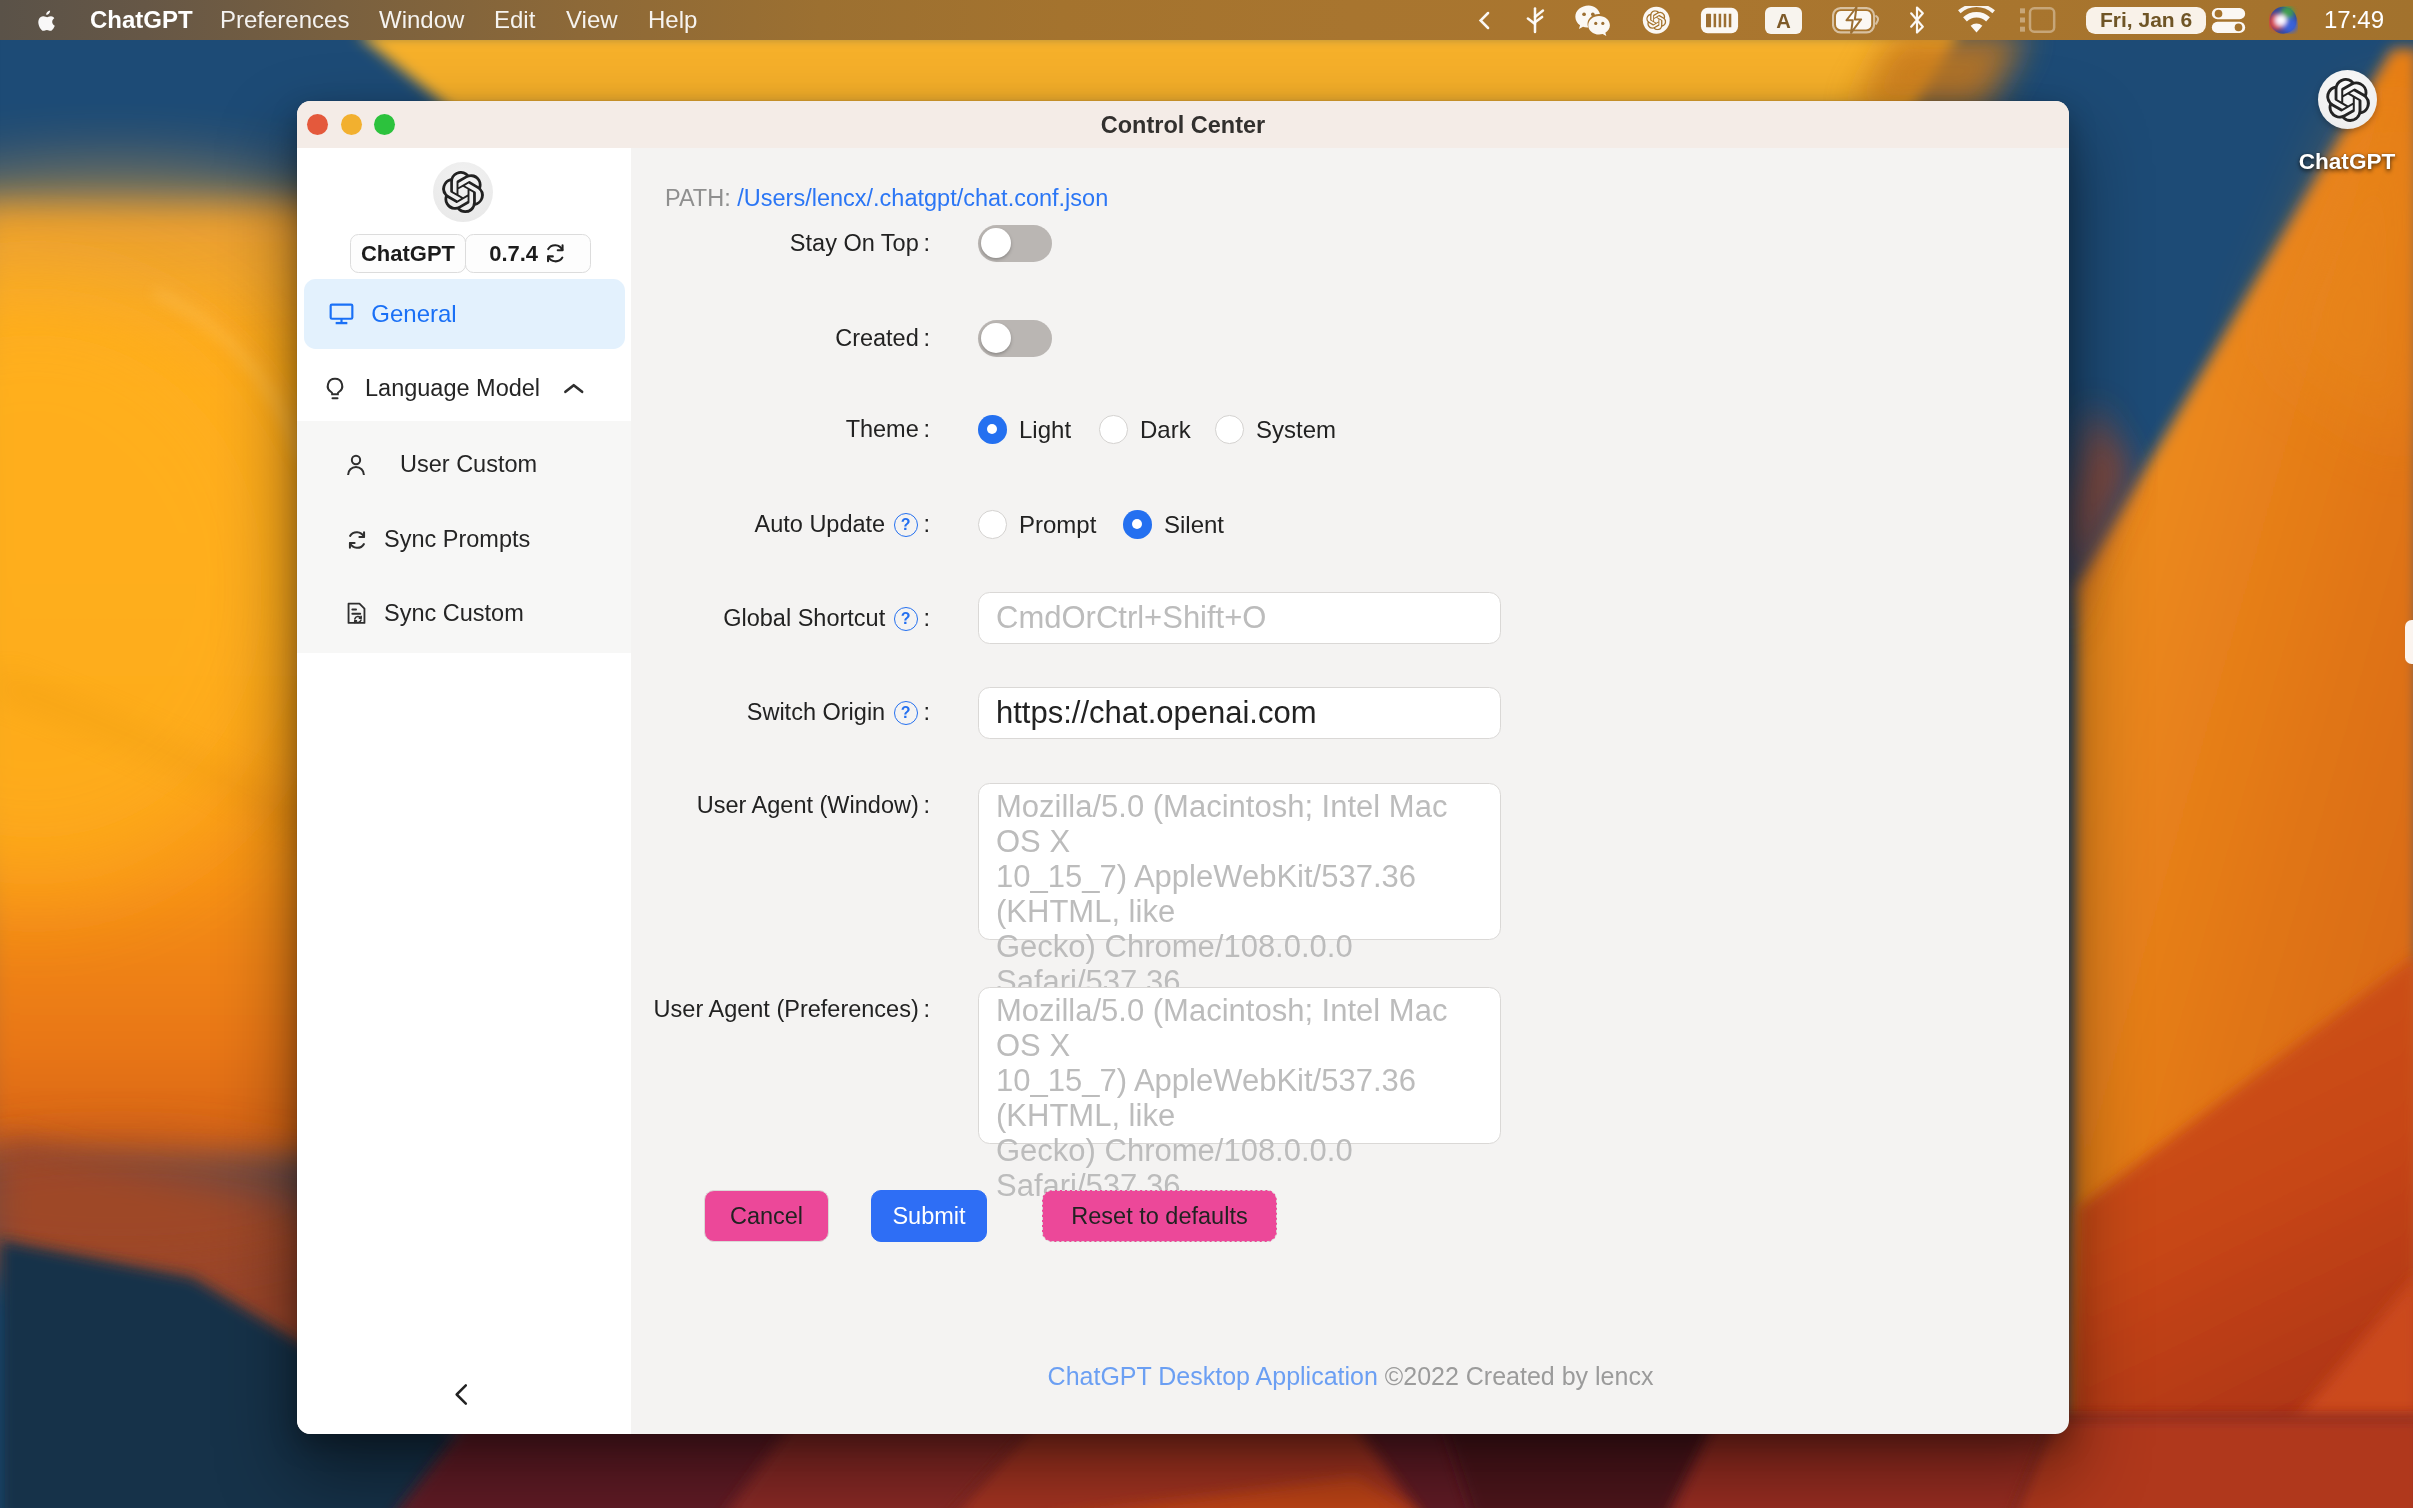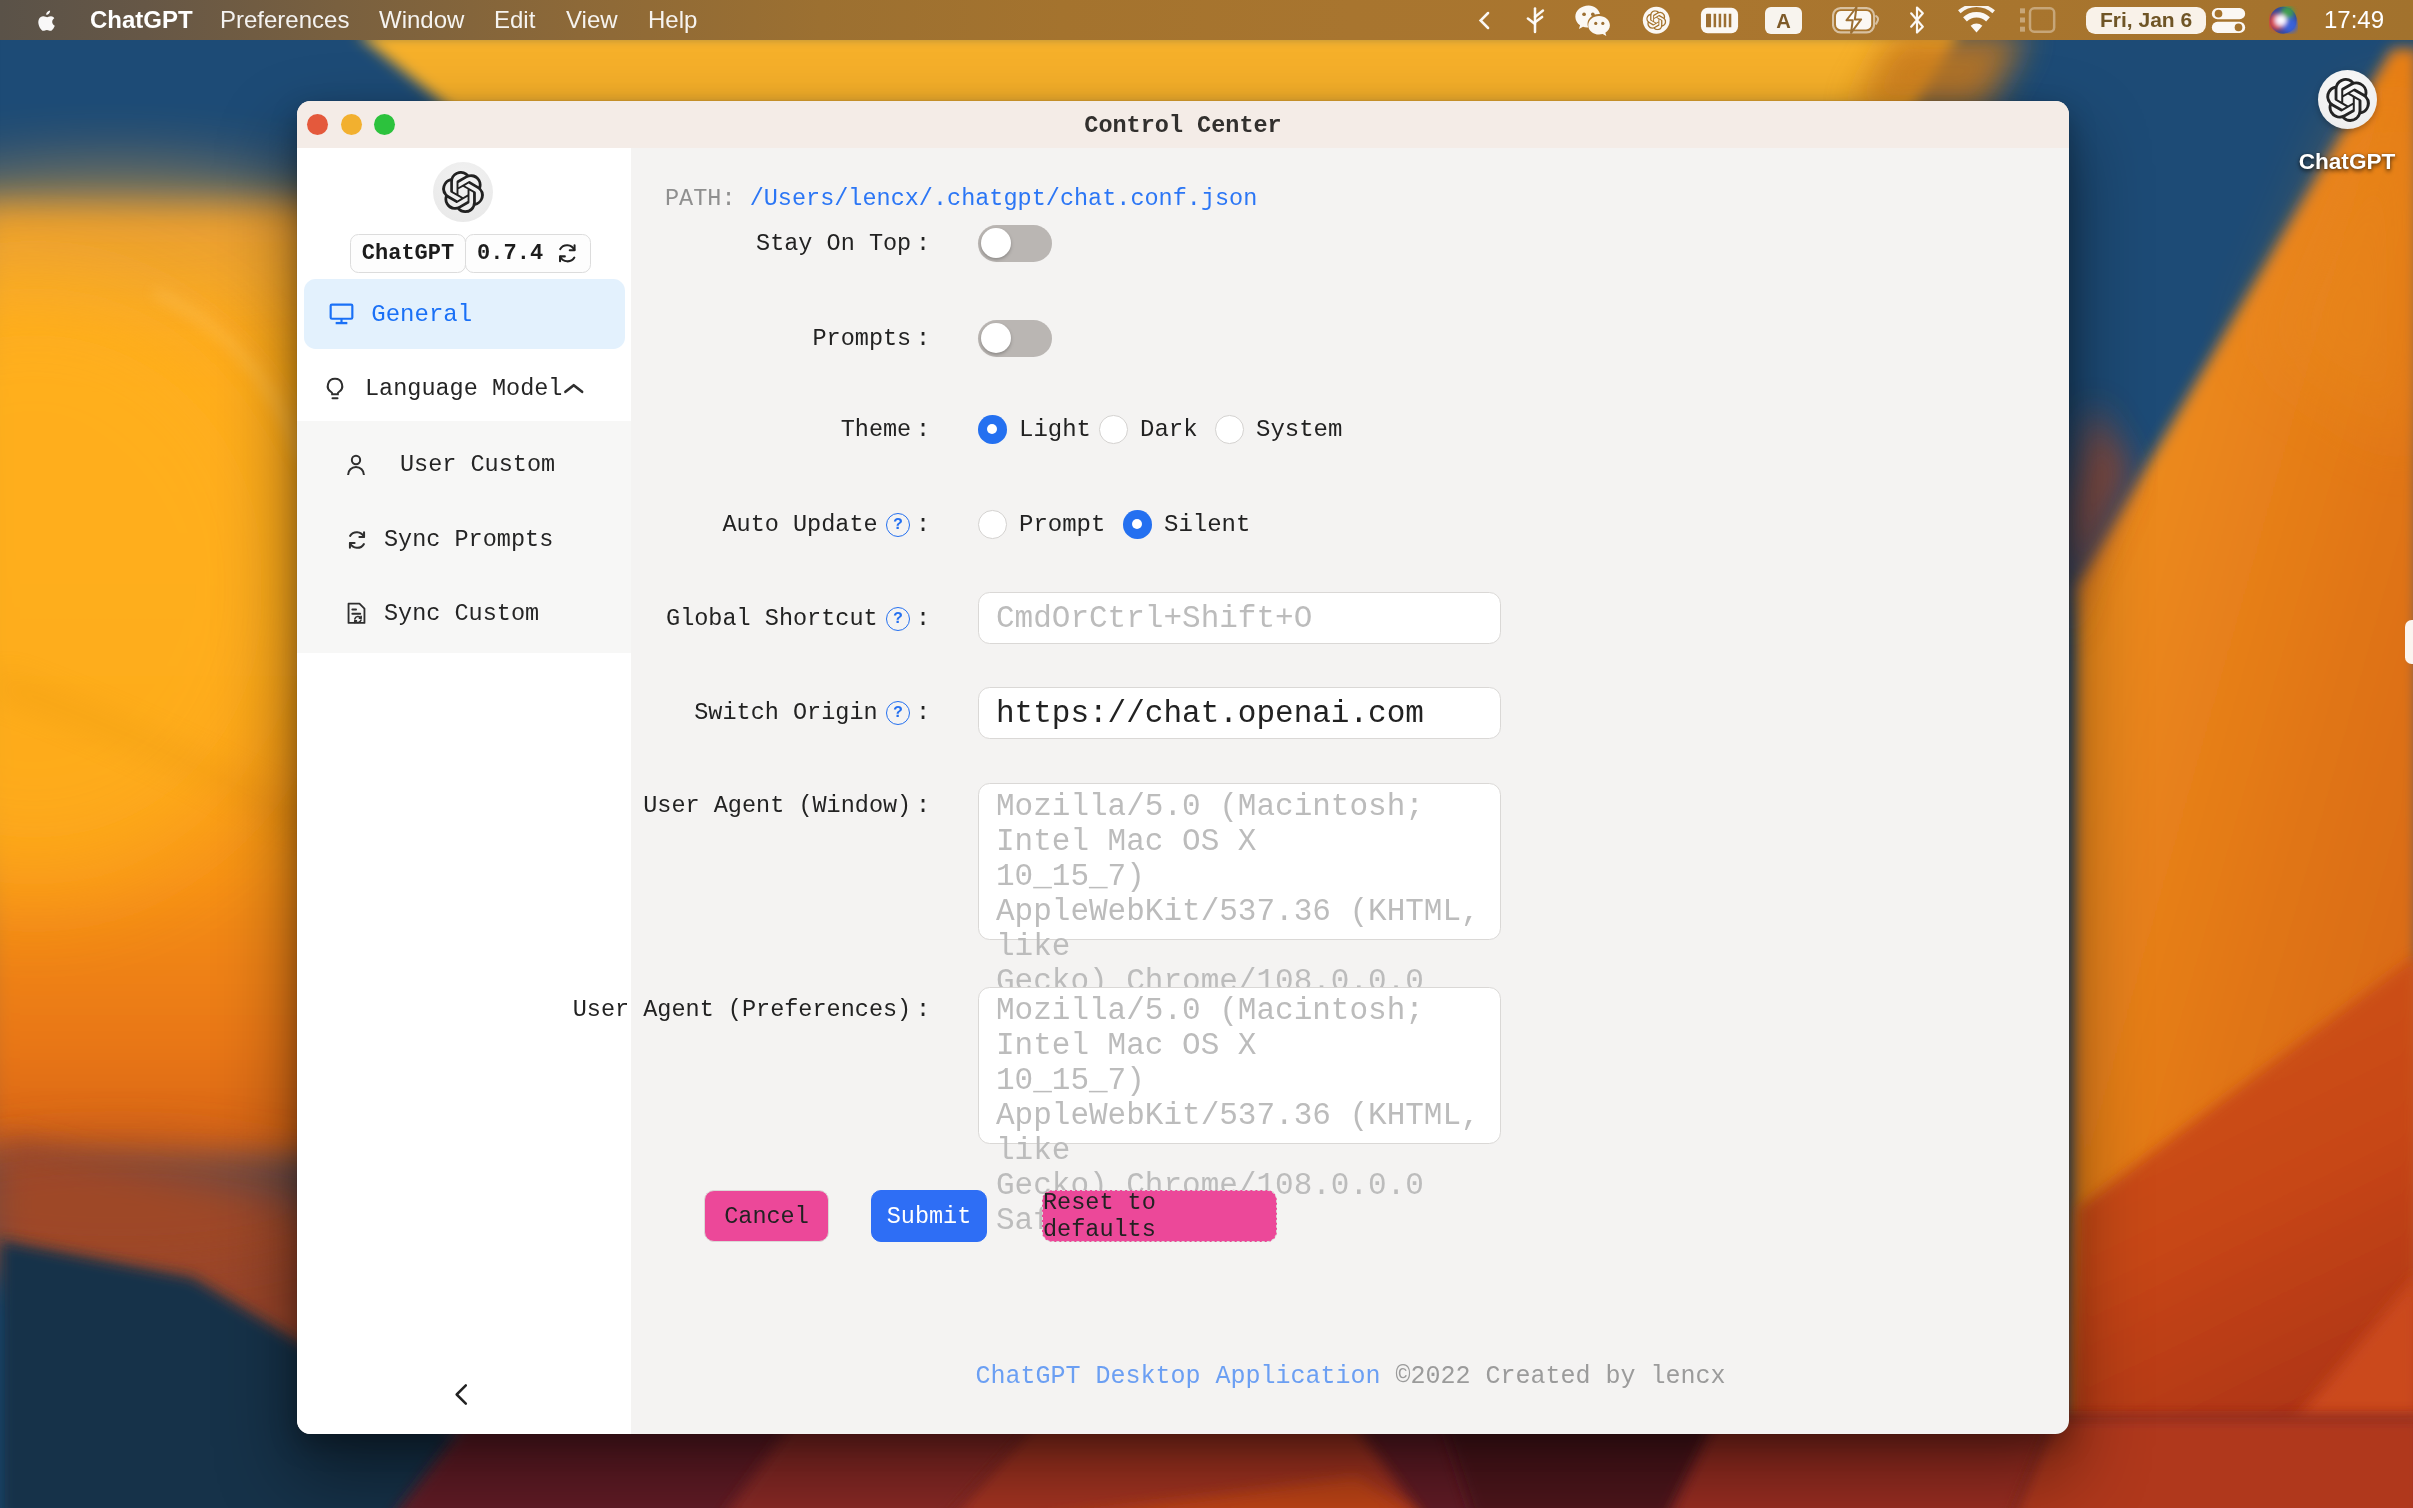--- a/index.html
+++ b/index.html
@@ -18,21 +18,21 @@
   #wall { position:absolute; left:0; top:0; width:2413px; height:1508px; }
   
   #dicon { position:absolute; left:2318px; top:70px; width:59px; height:59px; border-radius:50%;
     background:radial-gradient(circle at 50% 35%, #fbfbfb 0%, #efefef 70%, #e7e7e7 100%);
     display:flex; align-items:center; justify-content:center; box-shadow:0 2.5px 6.7px rgba(0,0,0,.25); z-index:5;}
   #diconlabel { position:absolute; left:2280px; top:149px; width:134px; text-align:center; z-index:5;
     color:#fff; font-weight:bold; font-size:22.6px; text-shadow:0 1.7px 4.2px rgba(0,0,0,.65), 0 0 1.7px rgba(0,0,0,.4); }
   #dockpill { position:absolute; right:0; top:620px; width:8.4px; height:44px; background:rgba(255,255,255,.93); border-radius:6.7px 0 0 6.7px; z-index:5; }
   
   #win { position:absolute; left:297px; top:101px; width:1772px; height:1333px; border-radius:13.4px;
-    background:#f4f3f2; box-shadow:0 10px 27px rgba(0,0,0,.28), 0 38px 75px 4.2px rgba(0,0,0,.42), 0 0 0.8px rgba(0,0,0,.4); z-index:10; overflow:hidden;font-family:Liberation Mono, monospace; }
+    background:#f4f3f2; box-shadow:0 10px 27px rgba(0,0,0,.28), 0 38px 75px 4.2px rgba(0,0,0,.42), 0 0 0.8px rgba(0,0,0,.4); z-index:10; overflow:hidden; }
   #titlebar { position:absolute; left:0; top:0; width:100%; height:47px; background:#f4ece7; }
   #wtitle { position:absolute; left:0; top:0; width:100%; height:47px; line-height:49px; text-align:center;
     font-size:23.5px; font-weight:bold; color:#32302e; }
   .tl { position:absolute; top:12.6px; width:21px; height:21px; border-radius:50%; }
   #sidebar { position:absolute; left:0; top:47px; width:334px; height:1286px; background:#fff; }
   #subbg { position:absolute; left:0; top:273px; width:334px; height:232px; background:#f7f7f6; }
   #biglogo { position:absolute; left:136px; top:14.2px; width:60px; height:60px; border-radius:50%;
     background:radial-gradient(circle at 50% 30%, #f2f2f2 0%, #eaeaea 75%, #e4e4e4 100%); display:flex; align-items:center; justify-content:center; }
   .sbtn { position:absolute; height:39px; top:86px; border:1.7px solid #dcdcdc; border-radius:8.4px; background:#fdfdfd;
     display:flex; align-items:center; justify-content:center; font-weight:bold; color:#1c1c1c; }
@@ -343,21 +343,21 @@
     <svg style="position:absolute; left:153px; top:1234px;" width="25" height="25" viewBox="0 0 30 30" fill="none" stroke="#222" stroke-width="3" stroke-linecap="round" stroke-linejoin="round">
       <path d="M19 4 L8 15 L19 26"></path>
     </svg>
   </div>
   <div id="content">
     <div class="abs" style="left:368px; top:84px; font-size:23.5px; color:#8f8f8f;">PATH: <span style="color:#2b76f5;">/Users/lencx/.chatgpt/chat.conf.json</span></div>
     <div class="lab" style="top:124px;">Stay On Top :</div>
     <div class="ctl toggle" style="top:124px;">
         <div class="knob"></div>
       </div>
-    <div class="lab" style="top:219px;">Prompts :</div>
+    <div class="lab" style="top:219px;">Created :</div>
     <div class="ctl toggle" style="top:219px;">
         <div class="knob"></div>
       </div>
     <div class="lab" style="top:310px;">Theme :</div>
     <span class="radio on abs" style="left:681px; top:314px;"></span>
       <span class="rtx" style="left:722px; top:310px;">Light</span>
     <span class="radio abs" style="left:802px; top:314px;"></span>
       <span class="rtx" style="left:843px; top:310px;">Dark</span>
     <span class="radio abs" style="left:918px; top:314px;"></span>
       <span class="rtx" style="left:959px; top:310px;">System</span>

